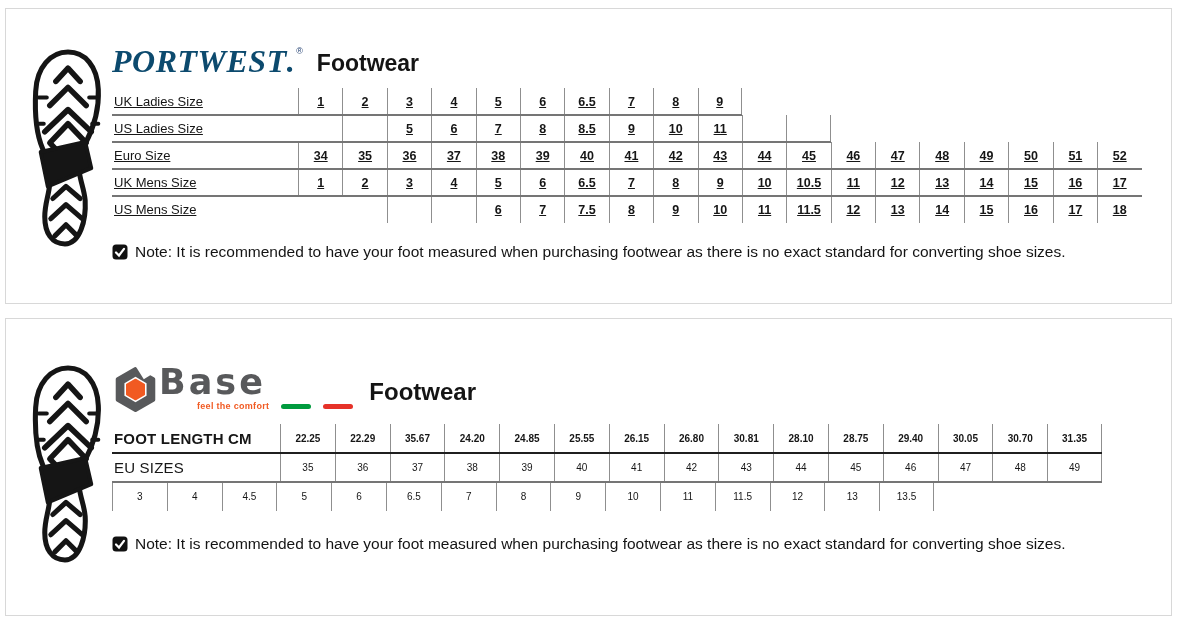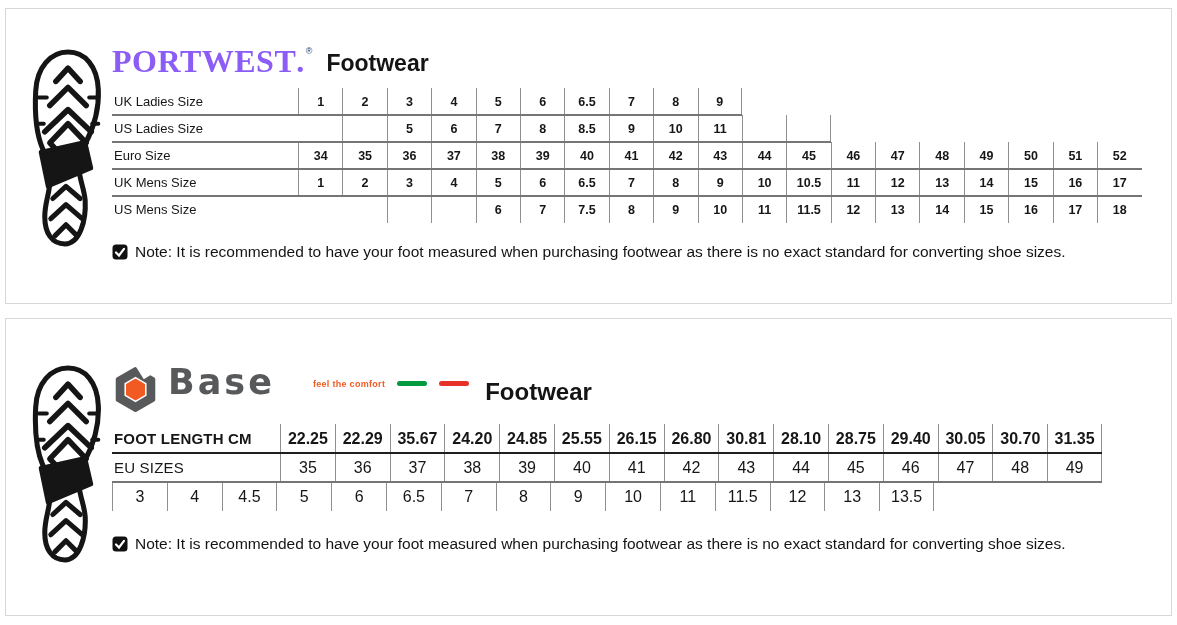--- a/index.html
+++ b/index.html
@@ -16,50 +16,50 @@
   #panel-base { margin-top:14px; height:298px; }
 
   .sole { position:absolute; left:20px; width:84px; height:202px; }
   #panel-portwest .sole { top:38px; }
   #panel-base .sole { top:44px; }
 
   
   .hdr { position:absolute; left:106px; display:flex; align-items:flex-start; }
   #pw-hdr { top:36px; }
   .pw-brand { font-family:"Liberation Serif", serif; font-weight:700; font-size:32px;
-              color:#8b5cf6; letter-spacing:0.5px; line-height:1; }
+              color:#0c4a6e; letter-spacing:0.5px; line-height:1;font-style:italic; }
   .pw-reg { font-size:9px; color:#1e3c6e; margin-left:1px; line-height:1; padding-top:2px; }
   .hdr-title { font-weight:700; font-size:23px; color:#141414; line-height:1; }
   #pw-hdr .hdr-title { margin-left:14px; margin-top:7px; }
 
   #bs-hdr { top:47px; }
   .base-icon { width:47px; height:47px; flex:0 0 auto; }
-  .base-word-block { margin-left:9px; display:flex; flex-direction:row; }
+  .base-word-block { display:flex; flex-direction:column; }
   .base-word { font-family:"DejaVu Sans", sans-serif; font-weight:700; font-size:35px;
                color:#58595b; letter-spacing:3px; line-height:0.95; }
   .base-tagrow { display:flex; align-items:center; gap:12px; margin-top:2px; margin-left:2px;padding-left:36px; }
   .base-tag { color:#f15a22; font-size:9px; font-weight:700; letter-spacing:0.3px; }
   .dash { height:5px; width:30px; border-radius:2.5px; }
   .dash.green { background:#009b3e; }
   .dash.red { background:#e63229; }
   #bs-hdr .hdr-title { margin-left:16px; margin-top:14px; font-size:24px; }
 
   
   .stable { position:absolute; left:106px; }
   #pw-table { top:79px; }
   #bs-table { top:105px; }
   .trow { display:flex; position:relative; }
-  #pw-table .trow { height:27px; }
+  #pw-table .trow { height:27px;text-decoration:underline; }
   #bs-table .trow { height:29px; }
   .tlabel { display:flex; align-items:center; padding-left:2px; }
   #pw-table .tlabel { width:186px; font-size:13px; }
   #bs-table .tlabel { width:168px; font-size:15px; letter-spacing:0.2px; }
   .tcell { display:flex; align-items:center; justify-content:center; }
   #pw-table .tcell { width:44.4px; font-size:12.5px; }
-  #bs-table .tcell { width:54.8px; font-size:16px; }
+  #bs-table .tcell { width:54.8px; font-size:10px; }
   .b { font-weight:700; }
   .dl { border-left:1.5px solid #8f8f8f; }
   .dr { border-right:1.5px solid #8f8f8f; }
   .hrule { position:absolute; left:0; bottom:-1px; height:2px; background:#757575; z-index:2; }
   .hrule.dark { background:#1f1f1f; }
 
   
   .note { position:absolute; left:106px; display:flex; align-items:center; gap:7px;
           font-size:15.5px; color:#141414; }
   #pw-note { top:234px; }

